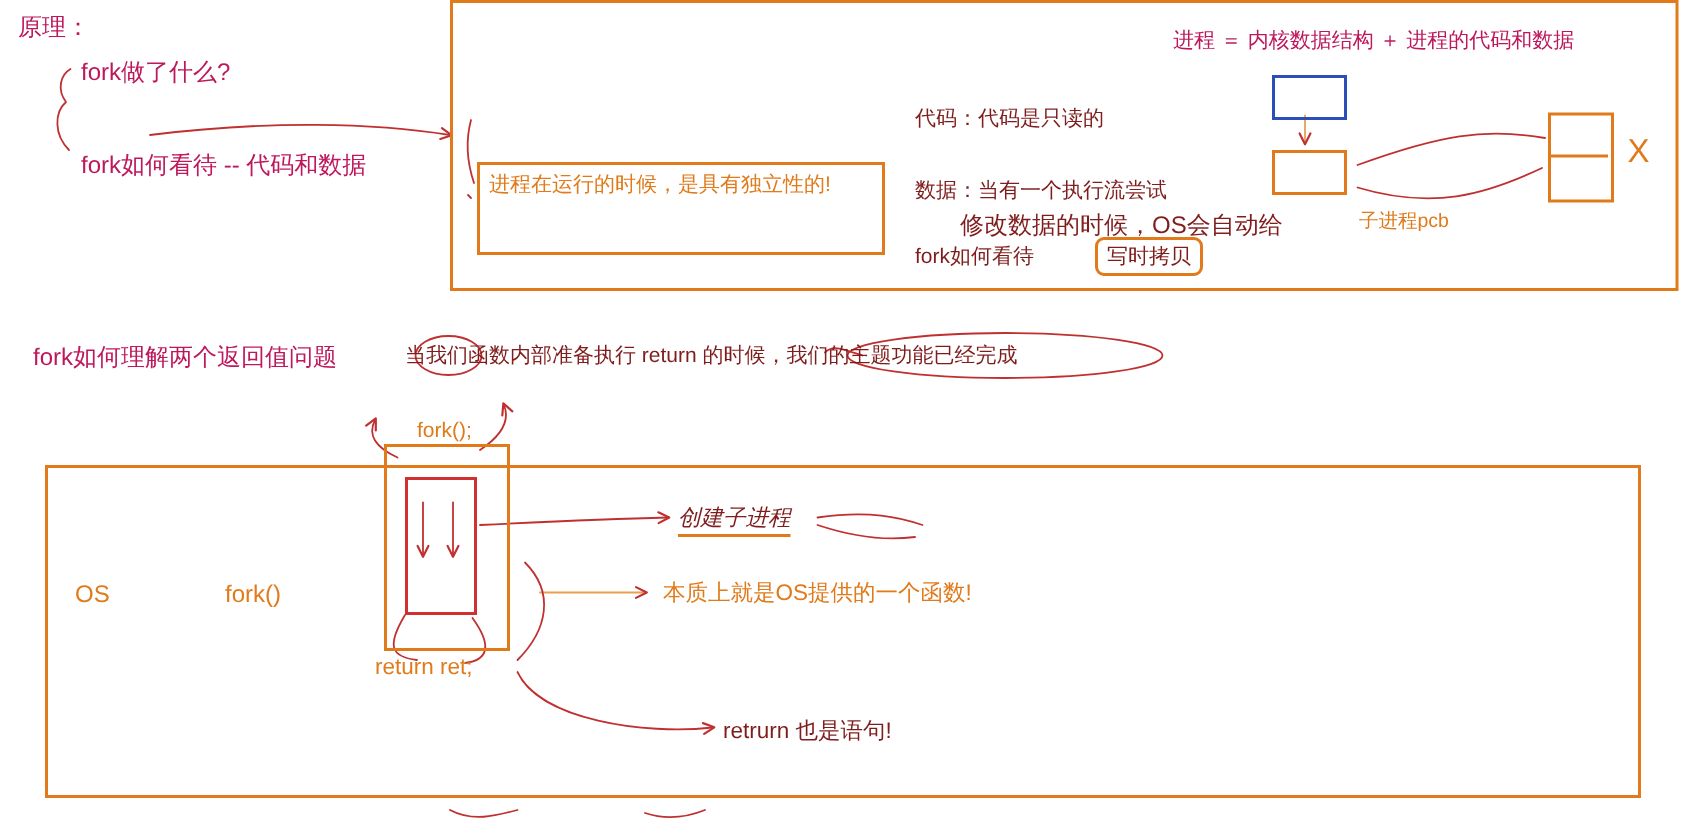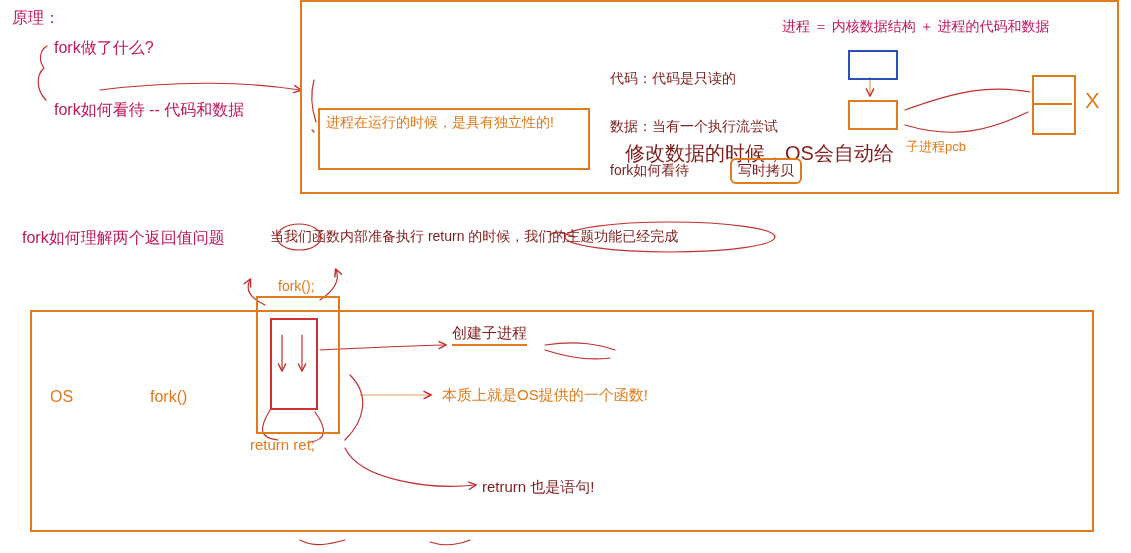--- a/index.html
+++ b/index.html
@@ -107,21 +107,21 @@
 <div class="layer box-orange" style="left:300px; top:0px; width:815px; height:190px;"></div>
 
 <div class="layer blue" style="left:782px; top:18px; font-size:14px;">进程 ＝ 内核数据结构 ＋ 进程的代码和数据</div>
 
 <div class="layer box-orange" style="left:318px; top:76px; width:256px; height:50px; padding:4px 6px;margin-top:32px;">
   <div class="orange" style="font-size:14px;">进程在运行的时候，是具有独立性的!</div>
 </div>
 
 <div class="layer red" style="left:610px; top:70px; font-size:14px;">代码：代码是只读的</div>
 <div class="layer red" style="left:610px; top:118px; font-size:14px;">数据：当有一个执行流尝试</div>
-<div class="layer red" style="left:625px; top:140px; font-size:20px;text-align:right;">修改数据的时候，OS会自动给</div>
+<div class="layer red" style="left:640px; top:140px; font-size:16px;text-align:right;">修改数据的时候，OS会自动给</div>
 <div class="layer red" style="left:610px; top:162px; font-size:14px;">fork如何看待</div>
 
 <div class="layer box-orange rounded red" style="left:730px; top:158px; padding:2px 6px; font-size:14px;">写时拷贝</div>
 
 <div class="layer box-blue" style="left:848px; top:50px; width:46px; height:26px;"></div>
 <div class="layer box-orange" style="left:848px; top:100px; width:46px; height:26px;"></div>
 <div class="layer orange" style="left:906px; top:138px; font-size:13px;">子进程pcb</div>
 
 <div class="layer box-orange" style="left:1032px; top:75px; width:40px; height:56px;"></div>
 <div class="layer" style="left:1032px; top:103px; width:40px; height:0; border-top:2px solid #e07a1a;"></div>
@@ -134,19 +134,19 @@
 
 <div class="layer box-orange" style="left:256px; top:296px; width:80px; height:134px;"></div>
 
 <div class="layer box-red" style="left:270px; top:318px; width:44px; height:88px;"></div>
 
 <div class="layer box-orange" style="left:30px; top:310px; width:1060px; height:218px;"></div>
 
 <div class="layer orange" style="left:50px; top:388px; font-size:16px;">OS</div>
 <div class="layer orange" style="left:150px; top:388px; font-size:16px;">fork()</div>
 
-<div class="layer red" style="left:452px; top:324px; font-size:15px; border-bottom:2px solid #e07a1a; padding-bottom:1px;">创建子进程</div>
+<div class="layer red" style="left:452px; top:336px; font-size:15px; border-bottom:2px solid #e07a1a; padding-bottom:1px;font-style:italic;">创建子进程</div>
 
 <div class="layer orange" style="left:442px; top:386px; font-size:15px;">本质上就是OS提供的一个函数!</div>
 
 <div class="layer orange" style="left:250px; top:436px; font-size:15px;">return ret;</div>
 
 <div class="layer red" style="left:482px; top:478px; font-size:15px;">retrurn 也是语句!</div>
 
 </body></html>

